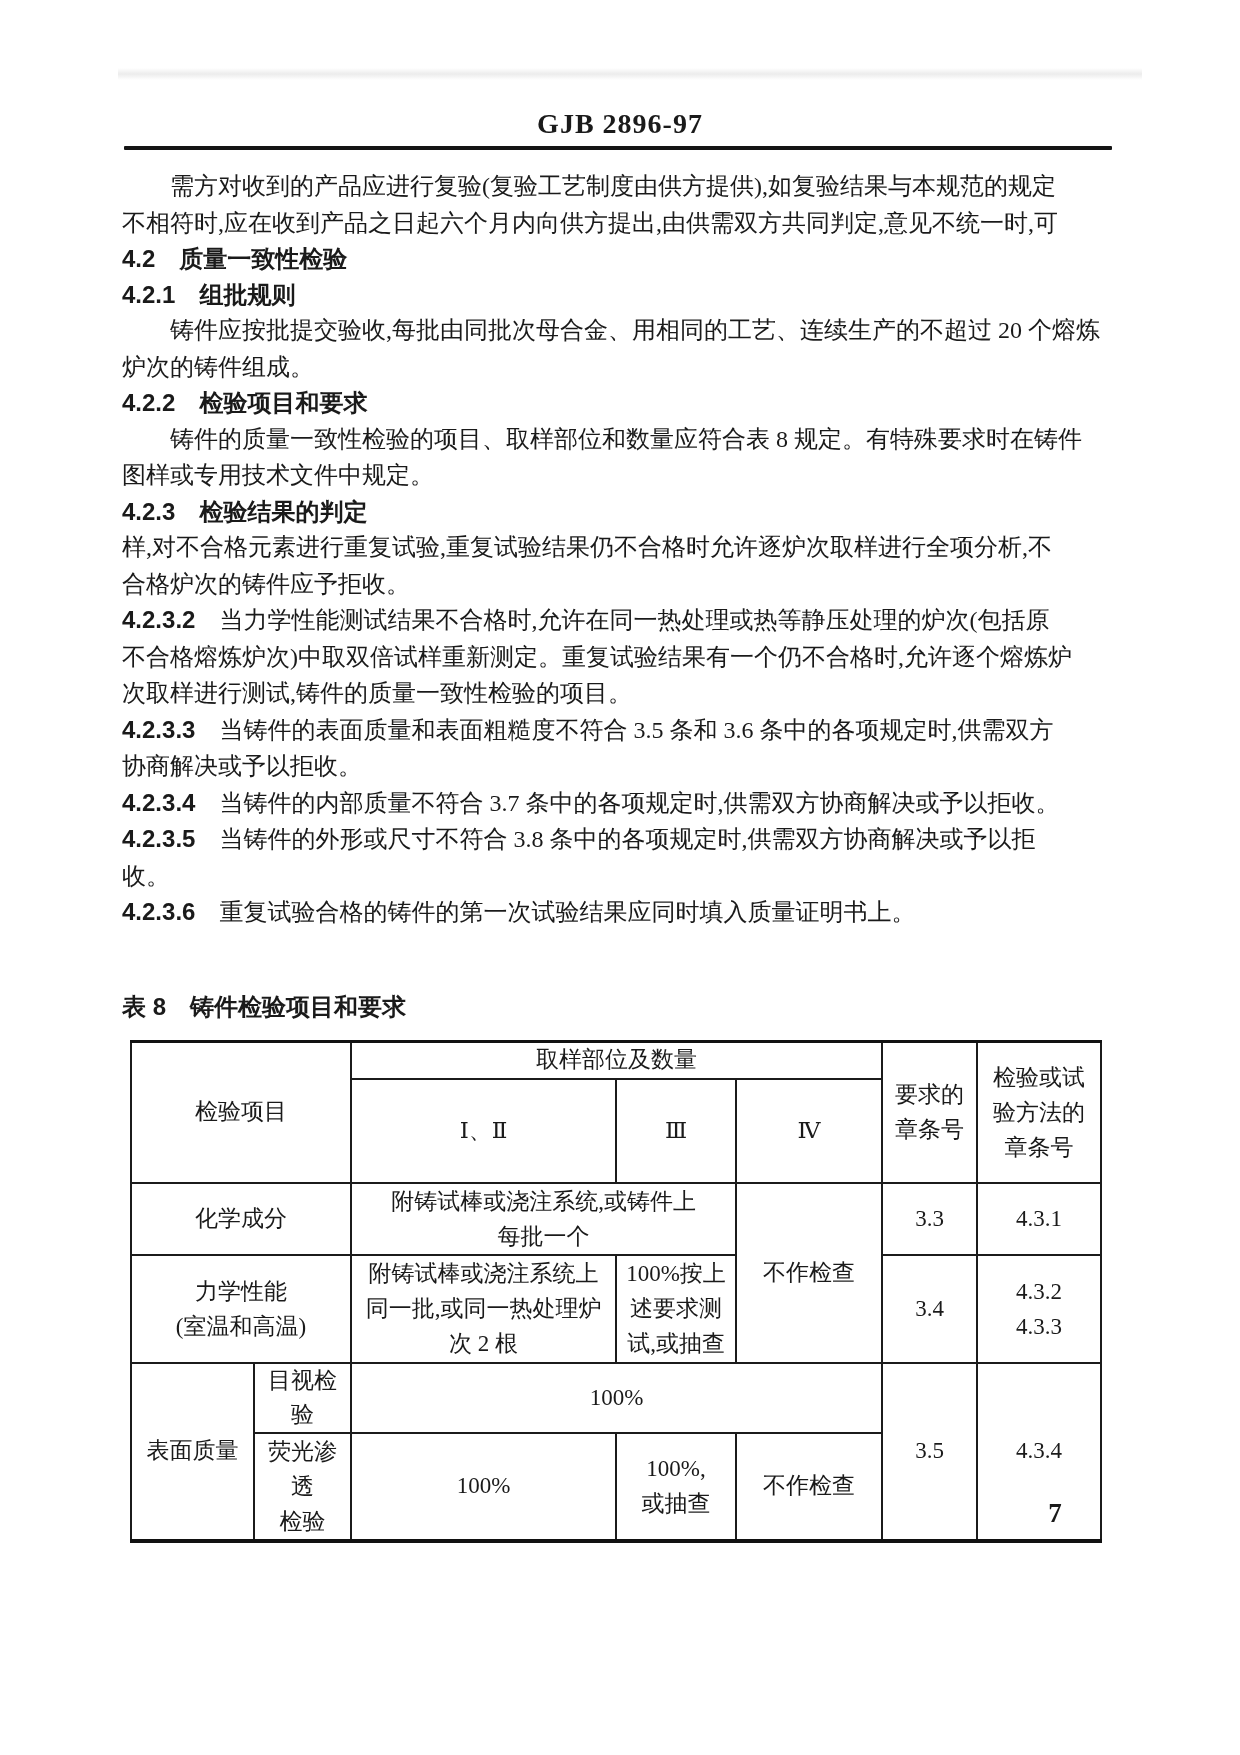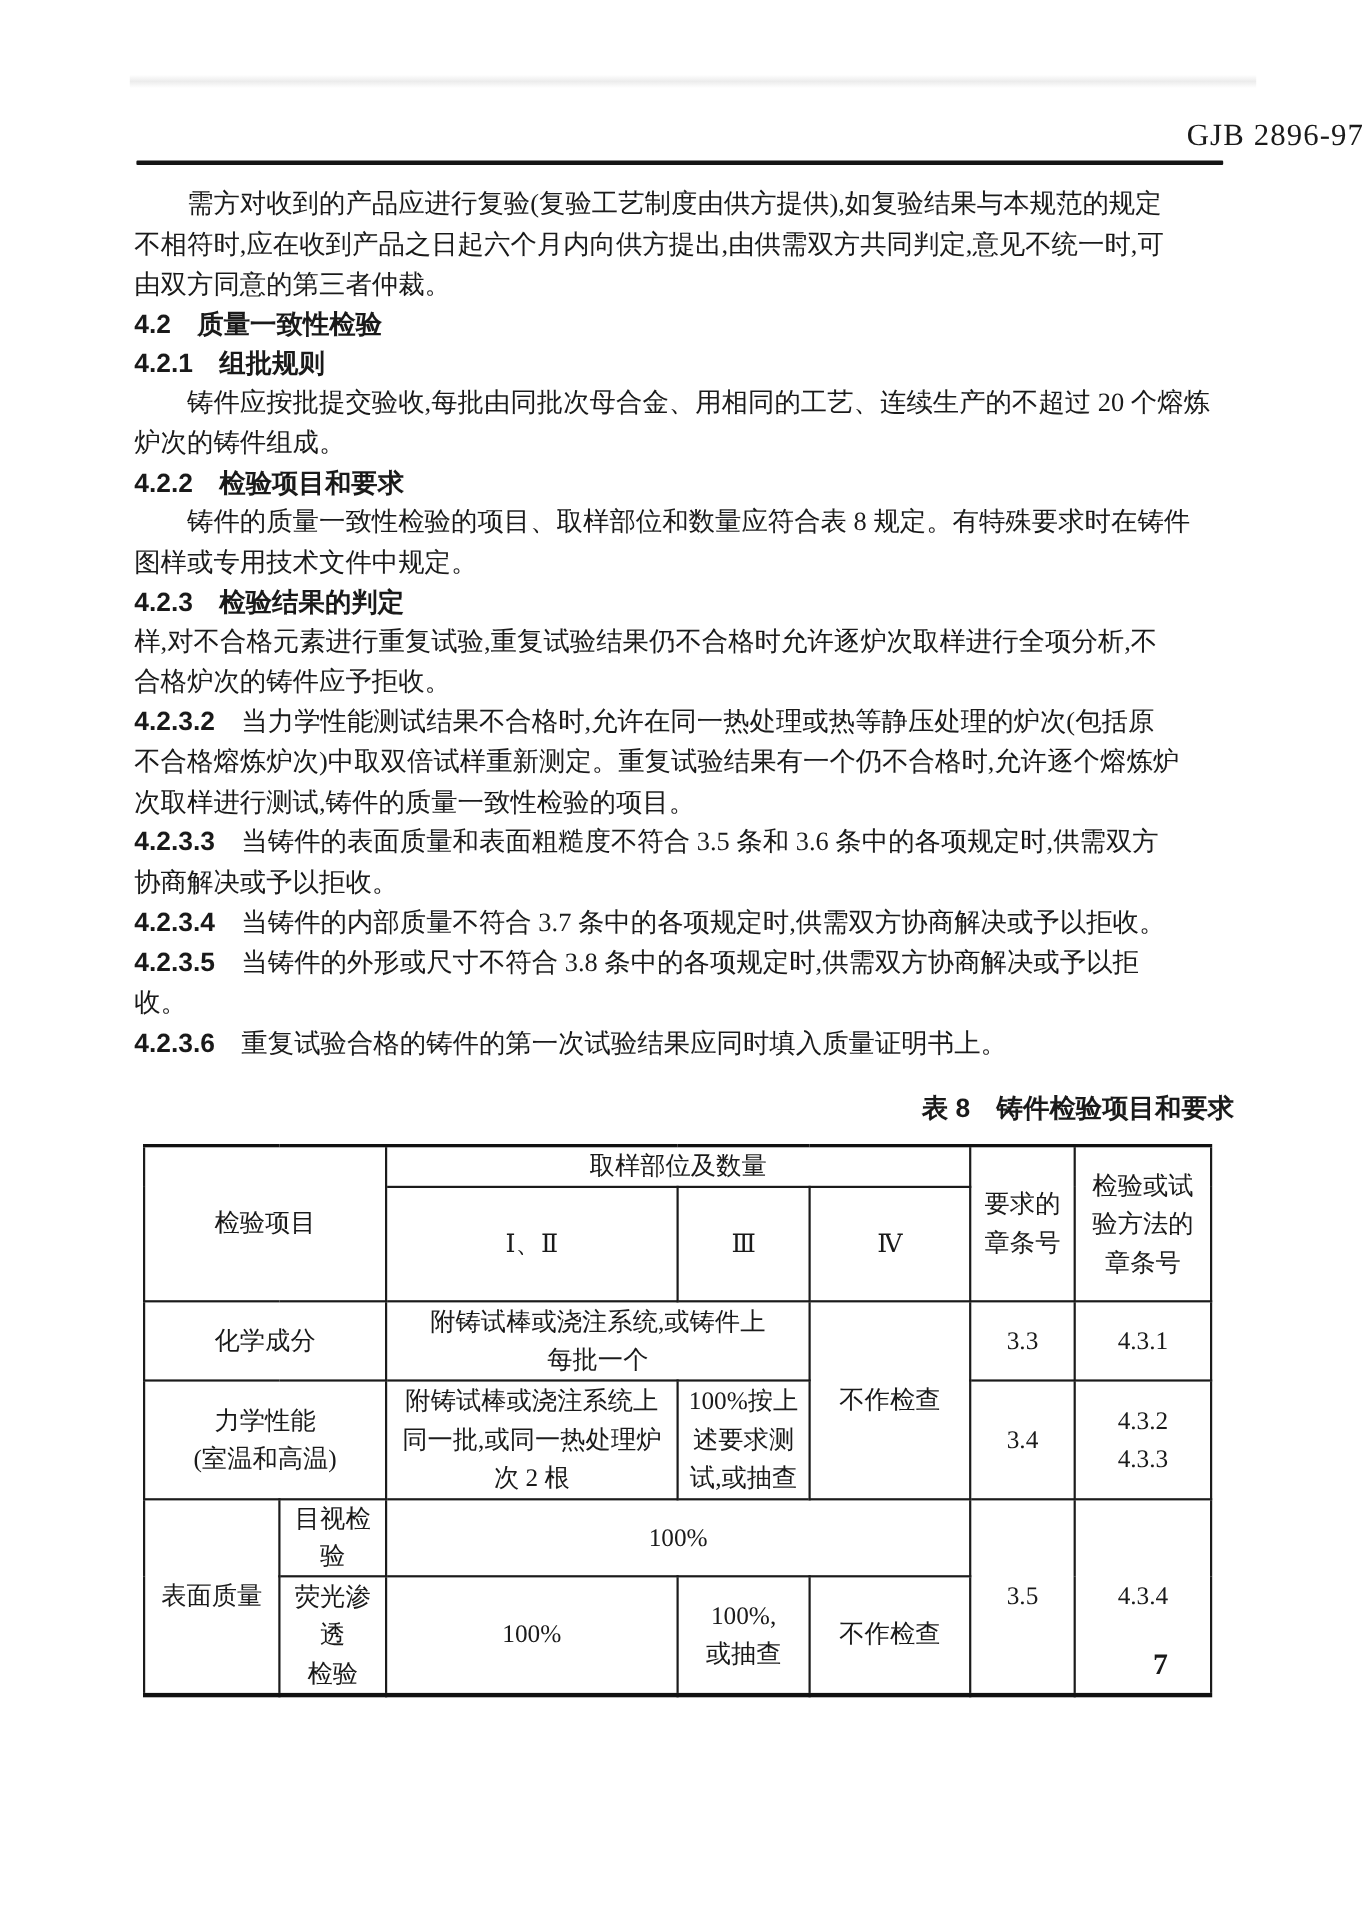--- a/index.html
+++ b/index.html
@@ -10,38 +10,38 @@
     color:#1a1a1a;
     font-family:"Liberation Serif","DejaVu Serif",serif;
     overflow:hidden;
   }
   .scan-band{
     position:absolute;top:68px;left:118px;width:1024px;height:12px;
     background:linear-gradient(to bottom,#ffffff,#ececec 50%,#ffffff);
   }
   .doc-code{
     position:absolute;top:108px;left:0;width:1240px;
-    text-align:right;
-    font-size:28px;font-weight:normal;letter-spacing:1px;
+    text-align:center;
+    font-size:28px;font-weight:bold;letter-spacing:1px;
     font-family:"Liberation Serif","DejaVu Serif",serif;
   }
   .header-rule{
     position:absolute;top:146px;left:124px;width:988px;height:4px;
     background:#151515;border-radius:1px;
   }
   .body-text{
     position:absolute;top:168px;left:122px;width:1000px;
     font-size:24px;line-height:35.5px;
   }
   .ln{margin:0;padding:0;white-space:nowrap;}
   .ln .num{font-weight:bold;font-family:"Liberation Sans","DejaVu Sans",sans-serif;}
   .ln.hd{font-weight:bold;font-family:"Liberation Sans","DejaVu Sans",sans-serif;}
   .tbl-caption{
     position:absolute;top:991px;left:122px;width:1000px;
-    text-align:right;font-size:24px;font-weight:bold;
+    text-align:left;font-size:24px;font-weight:bold;
     font-family:"Liberation Sans","DejaVu Sans",sans-serif;
     white-space:nowrap;
   }
   table.tbl{
     position:absolute;top:1040px;left:130px;
     width:970px;table-layout:fixed;
     border-collapse:collapse;
     font-size:23px;line-height:34px;
     color:#1a1a1a;
   }
@@ -70,21 +70,20 @@
 <div class="page">
 
   <div class="scan-band"></div>
 
   <div class="doc-code">GJB 2896-97</div>
   <div class="header-rule"></div>
 
   <div class="body-text">
     <p class="ln"><span class="num"></span><span>　　需方对收到的产品应进行复验(复验工艺制度由供方提供),如复验结果与本规范的规定</span></p>
     <p class="ln"><span class="num"></span><span>不相符时,应在收到产品之日起六个月内向供方提出,由供需双方共同判定,意见不统一时,可</span></p>
-    <p class="ln"><span class="num"></span><span>由双方同意的第三者仲裁。</span></p>
     <p class="ln hd"><span class="num"></span><span>4.2　质量一致性检验</span></p>
     <p class="ln hd"><span class="num"></span><span>4.2.1　组批规则</span></p>
     <p class="ln"><span class="num"></span><span>　　铸件应按批提交验收,每批由同批次母合金、用相同的工艺、连续生产的不超过 20 个熔炼</span></p>
     <p class="ln"><span class="num"></span><span>炉次的铸件组成。</span></p>
     <p class="ln hd"><span class="num"></span><span>4.2.2　检验项目和要求</span></p>
     <p class="ln"><span class="num"></span><span>　　铸件的质量一致性检验的项目、取样部位和数量应符合表 8 规定。有特殊要求时在铸件</span></p>
     <p class="ln"><span class="num"></span><span>图样或专用技术文件中规定。</span></p>
     <p class="ln hd"><span class="num"></span><span>4.2.3　检验结果的判定</span></p>
     <p class="ln"><span class="num"></span><span>样,对不合格元素进行重复试验,重复试验结果仍不合格时允许逐炉次取样进行全项分析,不</span></p>
     <p class="ln"><span class="num"></span><span>合格炉次的铸件应予拒收。</span></p>

